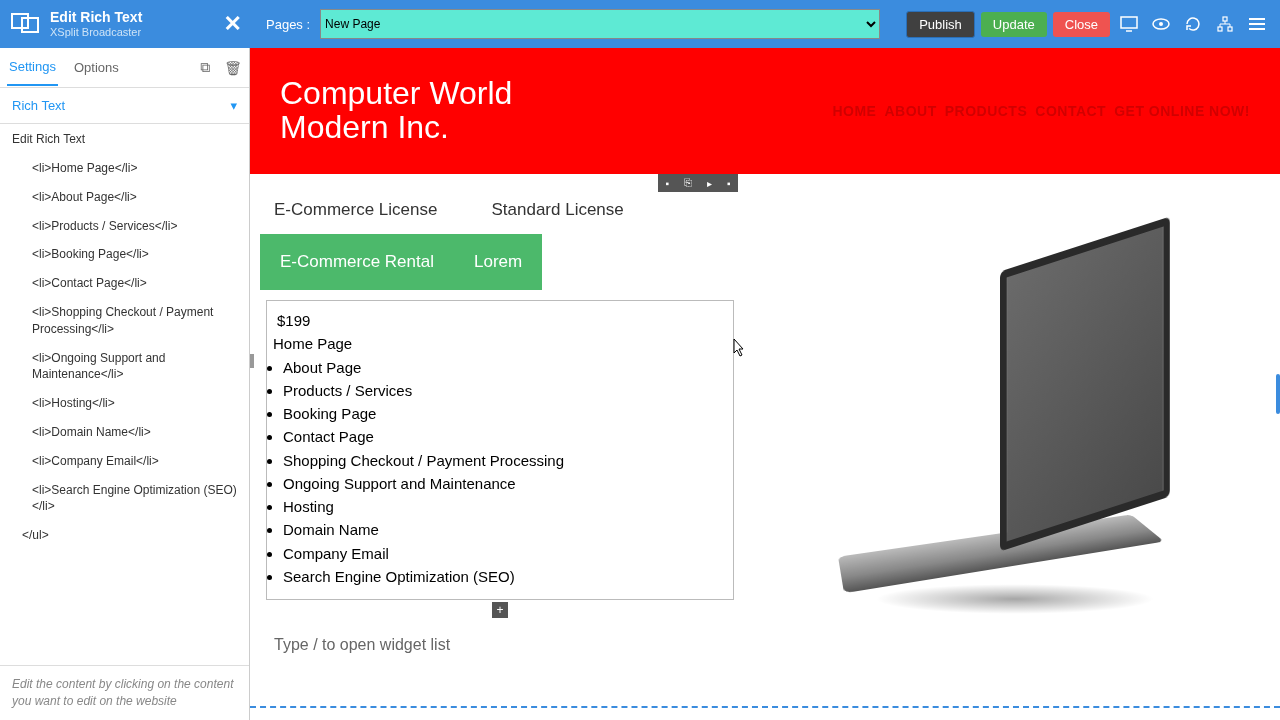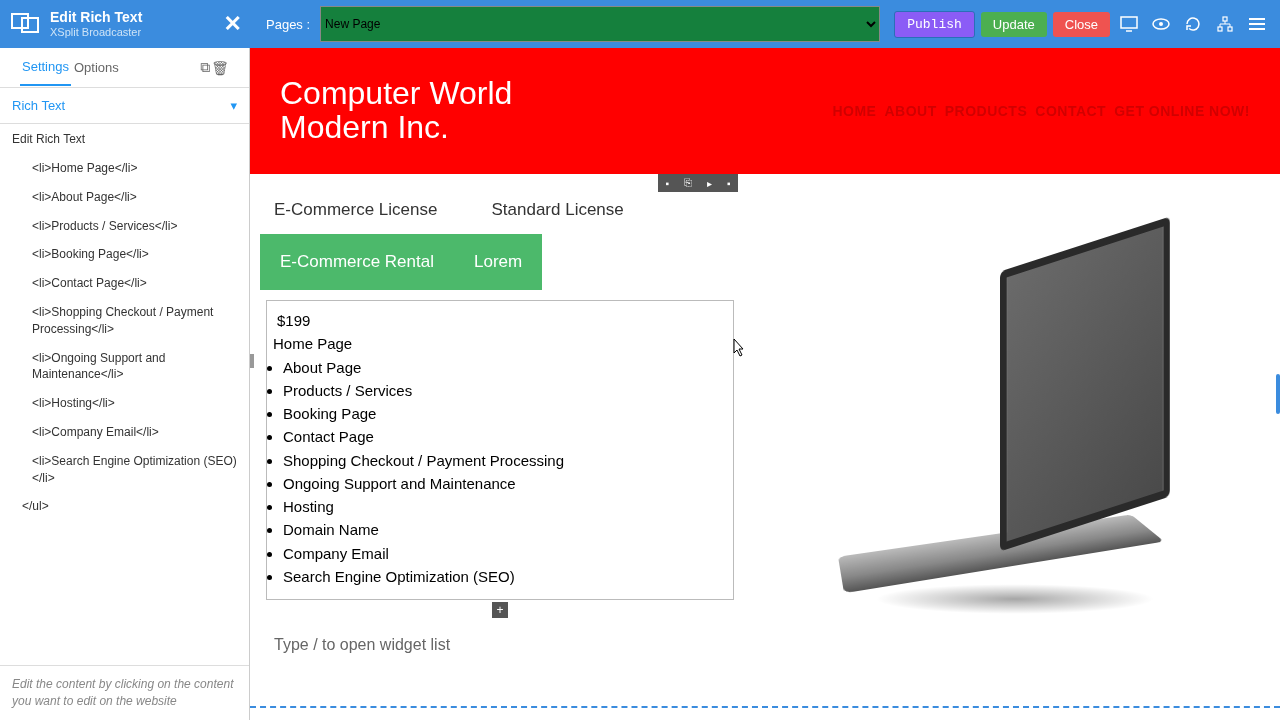--- a/index.html
+++ b/index.html
@@ -4,31 +4,31 @@
 <style>
 * { margin: 0; padding: 0; box-sizing: border-box; font-family: Arial, sans-serif; }
 body { width: 1280px; height: 720px; overflow: hidden; background: #fff; position: relative; }
 
 .topbar { height: 48px; background: #3b8cde; display: flex; align-items: center; padding: 0 10px; gap: 10px; }
 .topbar-left { display: flex; align-items: center; gap: 8px; width: 240px; }
 .panel-title { color: #fff; font-size: 14px; font-weight: bold; line-height: 1.1; }
 .panel-sub { color: #cde3f7; font-size: 11px; }
 .close-x { color: #fff; font-size: 22px; font-weight: bold; margin-left: auto; cursor: pointer; padding: 0 8px; }
 .pages-label { color: #fff; font-size: 13px; margin-left: 6px; }
-.pages-select { height: 36px; width: 560px; font-size: 12px; border: 1px solid #888; background: #15803d; }
+.pages-select { height: 30px; width: 560px; font-size: 12px; border: 1px solid #888; background: #5eead4; }
 .topbar-right { margin-left: auto; display: flex; align-items: center; gap: 6px; }
 .btn { padding: 5px 12px; border-radius: 3px; color: #fff; font-size: 13px; border: none; cursor: pointer; }
-.btn-publish { background: #8b5cf6; border: 1px solid #2a6fb8; font-family: Liberation Mono, monospace; }
+.btn-publish { background: #404040; border: 1px solid #2a6fb8; }
 .btn-update { background: #4caf50; }
 .btn-close { background: #ef5350; }
 .icon-btn { width: 26px; height: 26px; display: flex; align-items: center; justify-content: center; color: #fff; cursor: pointer; }
 
 .main { display: flex; height: 672px; }
 .sidebar { width: 250px; border-right: 1px solid #ccc; display: flex; flex-direction: column; background: #fff; }
-.tabs { display: flex; align-items: center; height: 40px; border-bottom: 1px solid #ddd; padding: 0 20px; gap: 1px; }
+.tabs { display: flex; align-items: center; height: 40px; border-bottom: 1px solid #ddd; padding: 0 7px; gap: 14px; }
 .tab { font-size: 13px; color: #666; cursor: pointer; padding: 10px 2px; }
 .tab.active { color: #2196f3; border-bottom: 2px solid #2196f3; }
 .tab-icon { color: #666; cursor: pointer; font-size: 14px; }
 .rich-text-bar { height: 36px; display: flex; align-items: center; justify-content: space-between; padding: 0 12px; color: #2196f3; font-size: 13px; border-bottom: 1px solid #ddd; cursor: pointer; }
 .edit-label { font-size: 12px; color: #333; padding: 8px 12px; }
 .code-area { flex: 1; overflow-y: auto; padding: 0 12px 8px 12px; font-size: 12px; color: #333; position: relative; }
 .code-line { padding: 6px 0 6px 20px; line-height: 1.4; }
 .help-text { font-size: 12px; color: #888; font-style: italic; padding: 10px 12px; border-top: 1px solid #ddd; line-height: 1.4; }
 .code-area::-webkit-scrollbar { width: 10px; }
 .code-area::-webkit-scrollbar-thumb { background: #bbb; border-radius: 5px; }
@@ -146,20 +146,21 @@
     <div class="edit-label">Edit Rich Text</div>
     <div class="code-area">
       <div class="code-line">&lt;li&gt;Home Page&lt;/li&gt;</div>
       <div class="code-line">&lt;li&gt;About Page&lt;/li&gt;</div>
       <div class="code-line">&lt;li&gt;Products / Services&lt;/li&gt;</div>
       <div class="code-line">&lt;li&gt;Booking Page&lt;/li&gt;</div>
       <div class="code-line">&lt;li&gt;Contact Page&lt;/li&gt;</div>
       <div class="code-line" style="padding-left:20px; text-indent:-0px">&lt;li&gt;Shopping Checkout / Payment Processing&lt;/li&gt;</div>
       <div class="code-line">&lt;li&gt;Ongoing Support and Maintenance&lt;/li&gt;</div>
       <div class="code-line">&lt;li&gt;Hosting&lt;/li&gt;</div>
+      <div class="code-line">&lt;li&gt;Domain Name&lt;/li&gt;</div>
       <div class="code-line">&lt;li&gt;Company Email&lt;/li&gt;</div>
       <div class="code-line">&lt;li&gt;Search Engine Optimization (SEO)&lt;/li&gt;</div>
       <div class="code-line" style="padding-left:10px">&lt;/ul&gt;</div>
     </div>
     <div class="help-text">Edit the content by clicking on the content you want to edit on the website</div>
   </div>
 
   <div class="canvas">
     <div class="site-header">
       <div class="site-title">

